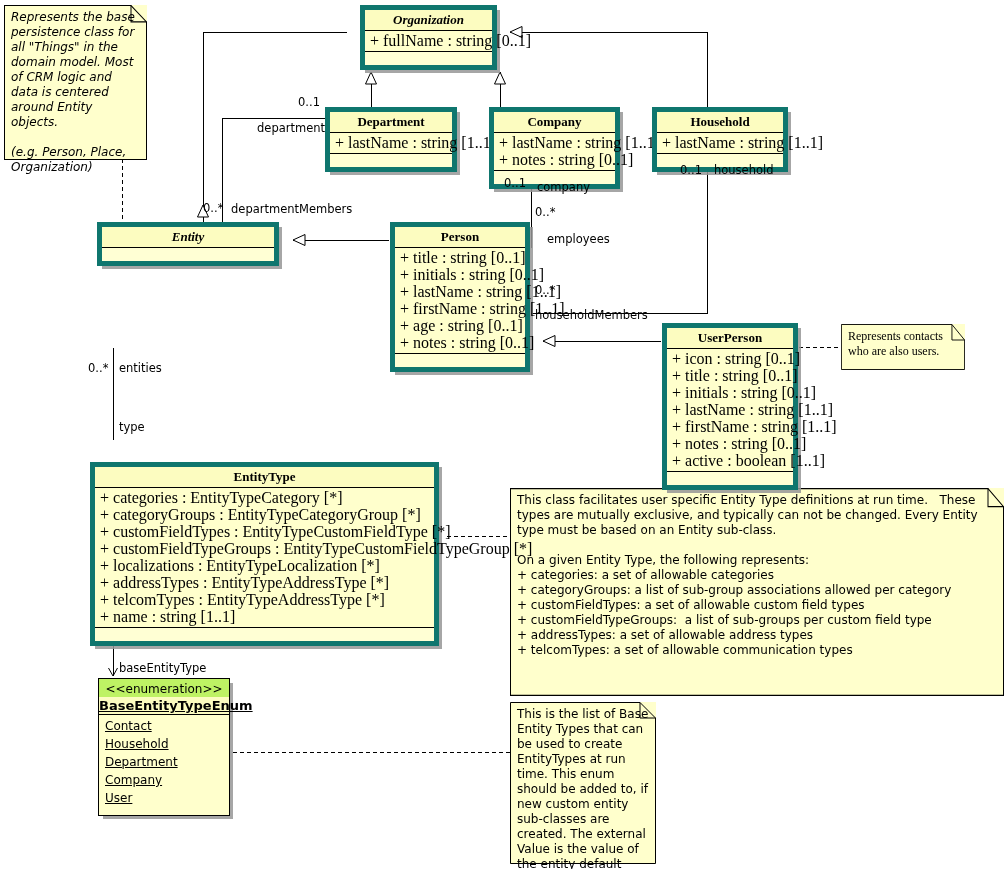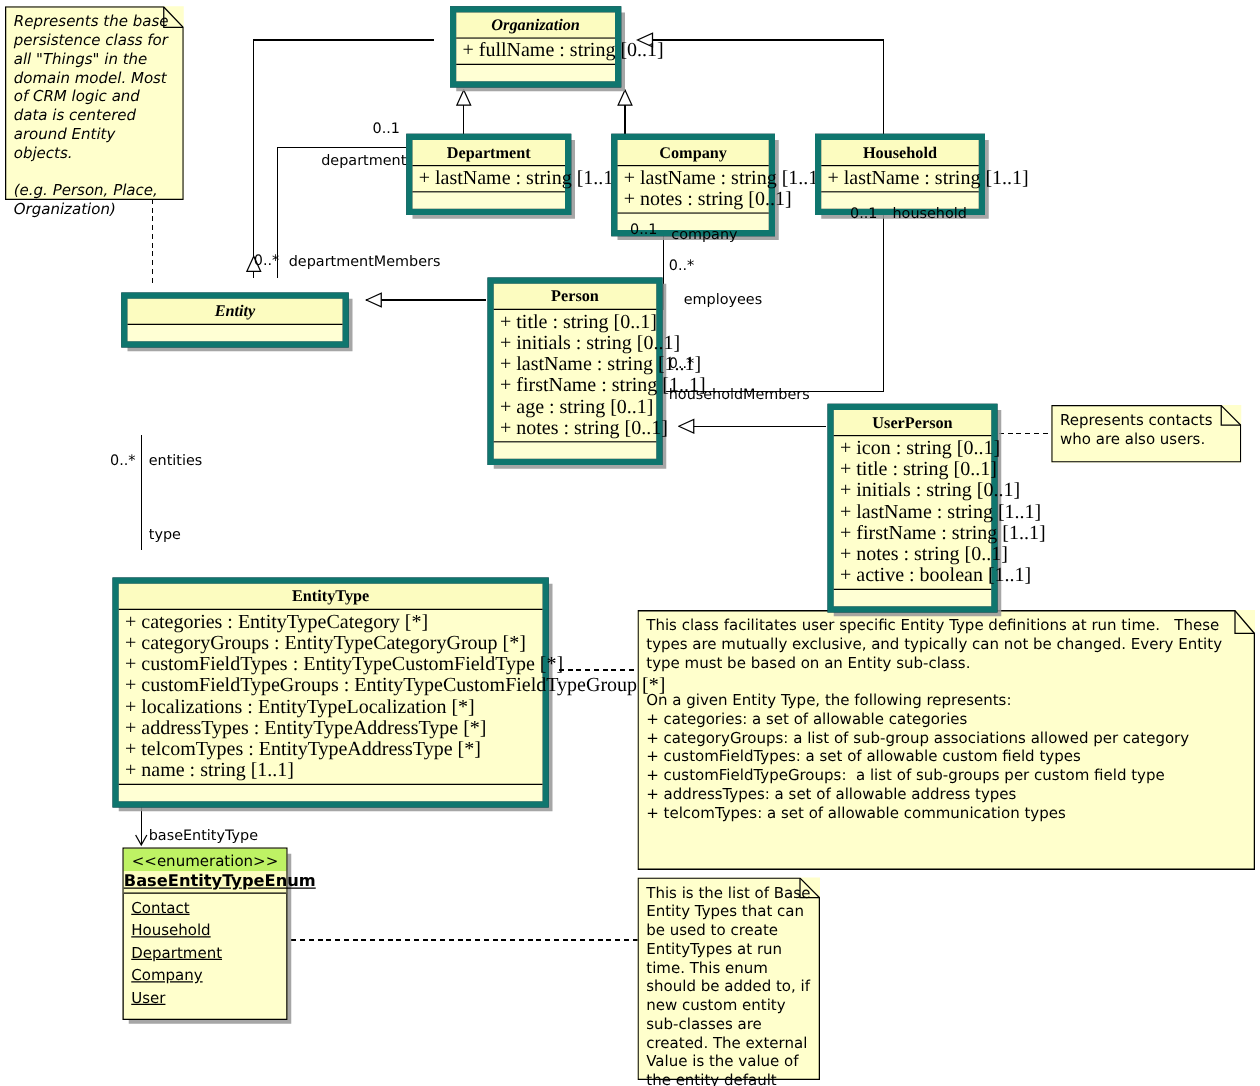--- a/index.html
+++ b/index.html
@@ -161,21 +161,21 @@
   <div class="note" style="left:4px;top:5px;width:143px;height:155px;font-style:italic;">
     <svg class="nshape" viewBox="0 0 143 147" preserveAspectRatio="none">
       <path d="M0.5,0.5 L127,0.5 L142.5,16 L142.5,146.5 L0.5,146.5 Z" fill="#ffffcc" stroke="#000" stroke-width="1"></path>
       <path d="M127,0.5 L127,16 L142.5,16" fill="none" stroke="#000" stroke-width="1"></path>
     </svg>
     <div class="noteinner">Represents the base persistence class for all "Things" in the domain model. Most of CRM logic and data is centered around Entity objects.
 
 (e.g. Person, Place, Organization)</div>
   </div>
 
-  <div class="note" style="left:841px;top:324px;width:152px;height:46px;">
+  <div class="note" style="left:841px;top:324px;width:124px;height:46px;font-family:Liberation Serif, serif;">
     <svg class="nshape" viewBox="0 0 152 46" preserveAspectRatio="none">
       <path d="M0.5,0.5 L136,0.5 L151.5,16 L151.5,45.5 L0.5,45.5 Z" fill="#ffffcc" stroke="#000" stroke-width="1"></path>
       <path d="M136,0.5 L136,16 L151.5,16" fill="none" stroke="#000" stroke-width="1"></path>
     </svg>
     <div class="noteinner">Represents contacts who are also users.</div>
   </div>
 
   <div class="note" style="left:510px;top:488px;width:494px;height:208px;">
     <svg class="nshape" viewBox="0 0 494 178" preserveAspectRatio="none">
       <path d="M0.5,0.5 L478,0.5 L493.5,16 L493.5,177.5 L0.5,177.5 Z" fill="#ffffcc" stroke="#000" stroke-width="1"></path>
@@ -226,21 +226,21 @@
   </div>
 
   <div class="uclass" style="left:652px;top:107px;width:136px;">
     <div class="cname">Household</div>
     <div class="cbody">
       <div class="attr">+ lastName : string [1..1]</div>
     </div>
     <div class="cops"></div>
   </div>
 
-  <div class="uclass abstract" style="left:97px;top:234px;width:182px;">
+  <div class="uclass abstract" style="left:97px;top:222px;width:182px;">
     <div class="cname">Entity</div>
     <div class="cops"></div>
   </div>
 
   <div class="uclass" style="left:390px;top:222px;width:140px;">
     <div class="cname">Person</div>
     <div class="cbody">
       <div class="attr">+ title : string [0..1]</div>
       <div class="attr">+ initials : string [0..1]</div>
       <div class="attr">+ lastName : string [1..1]</div>

